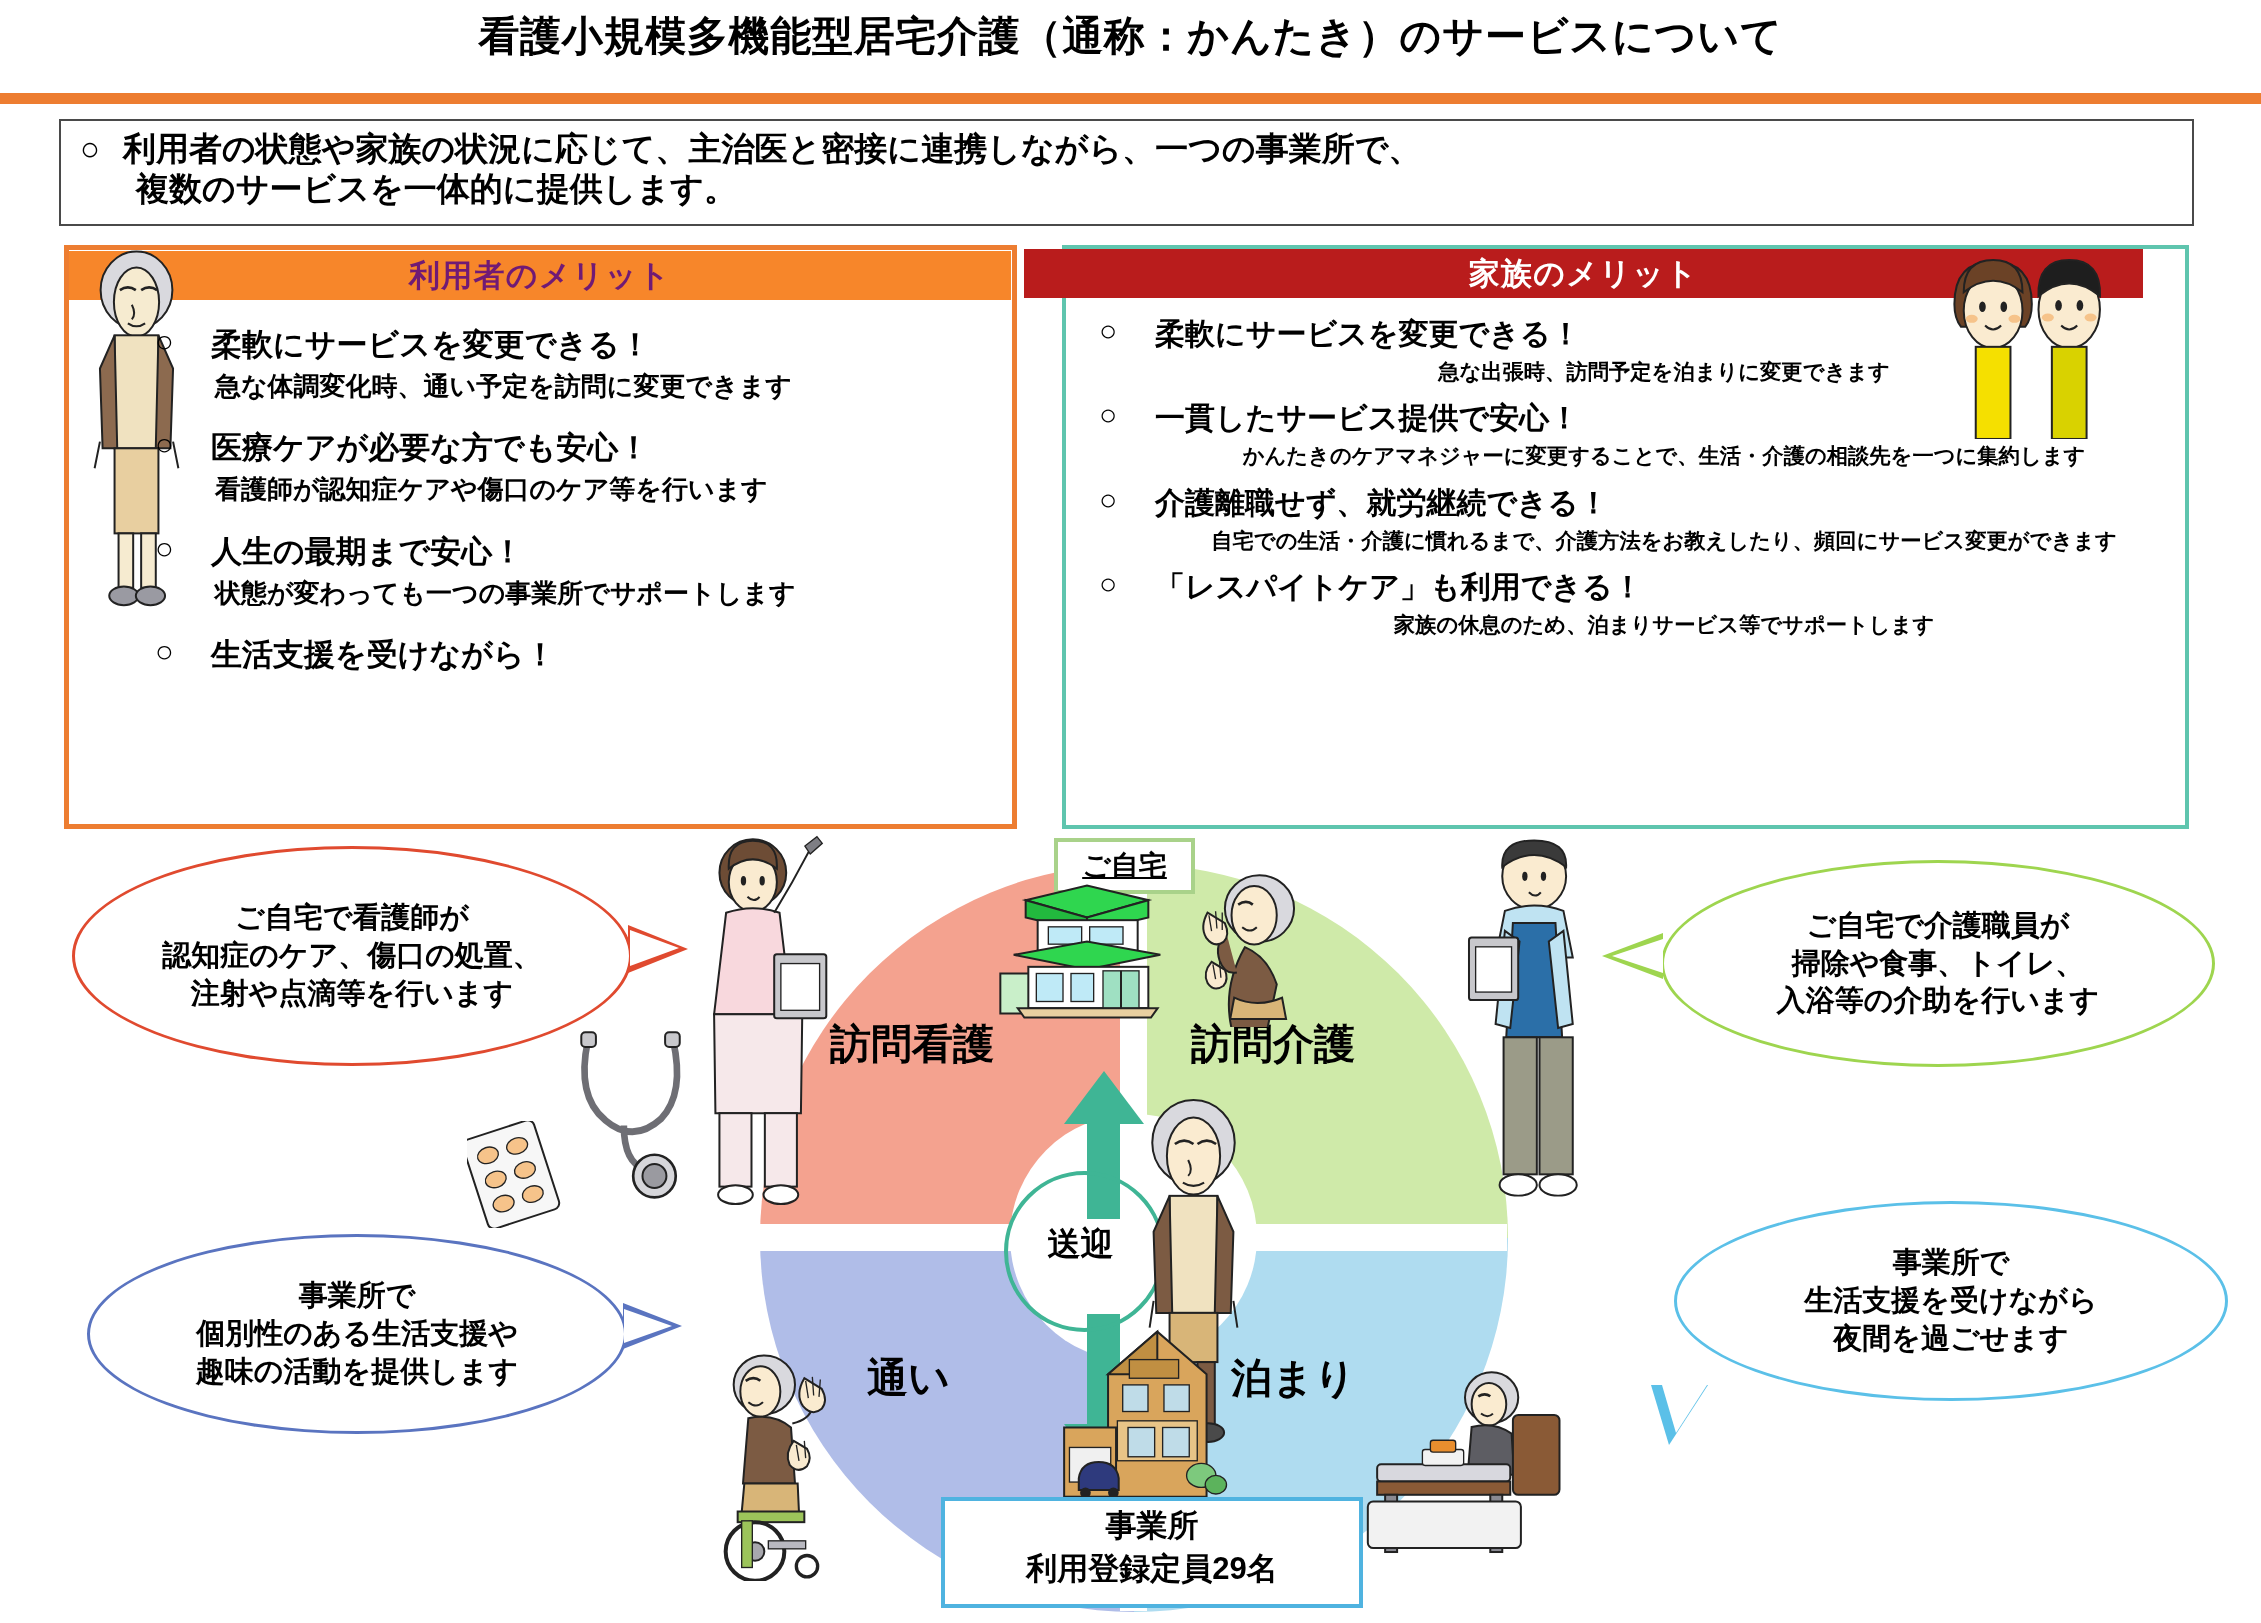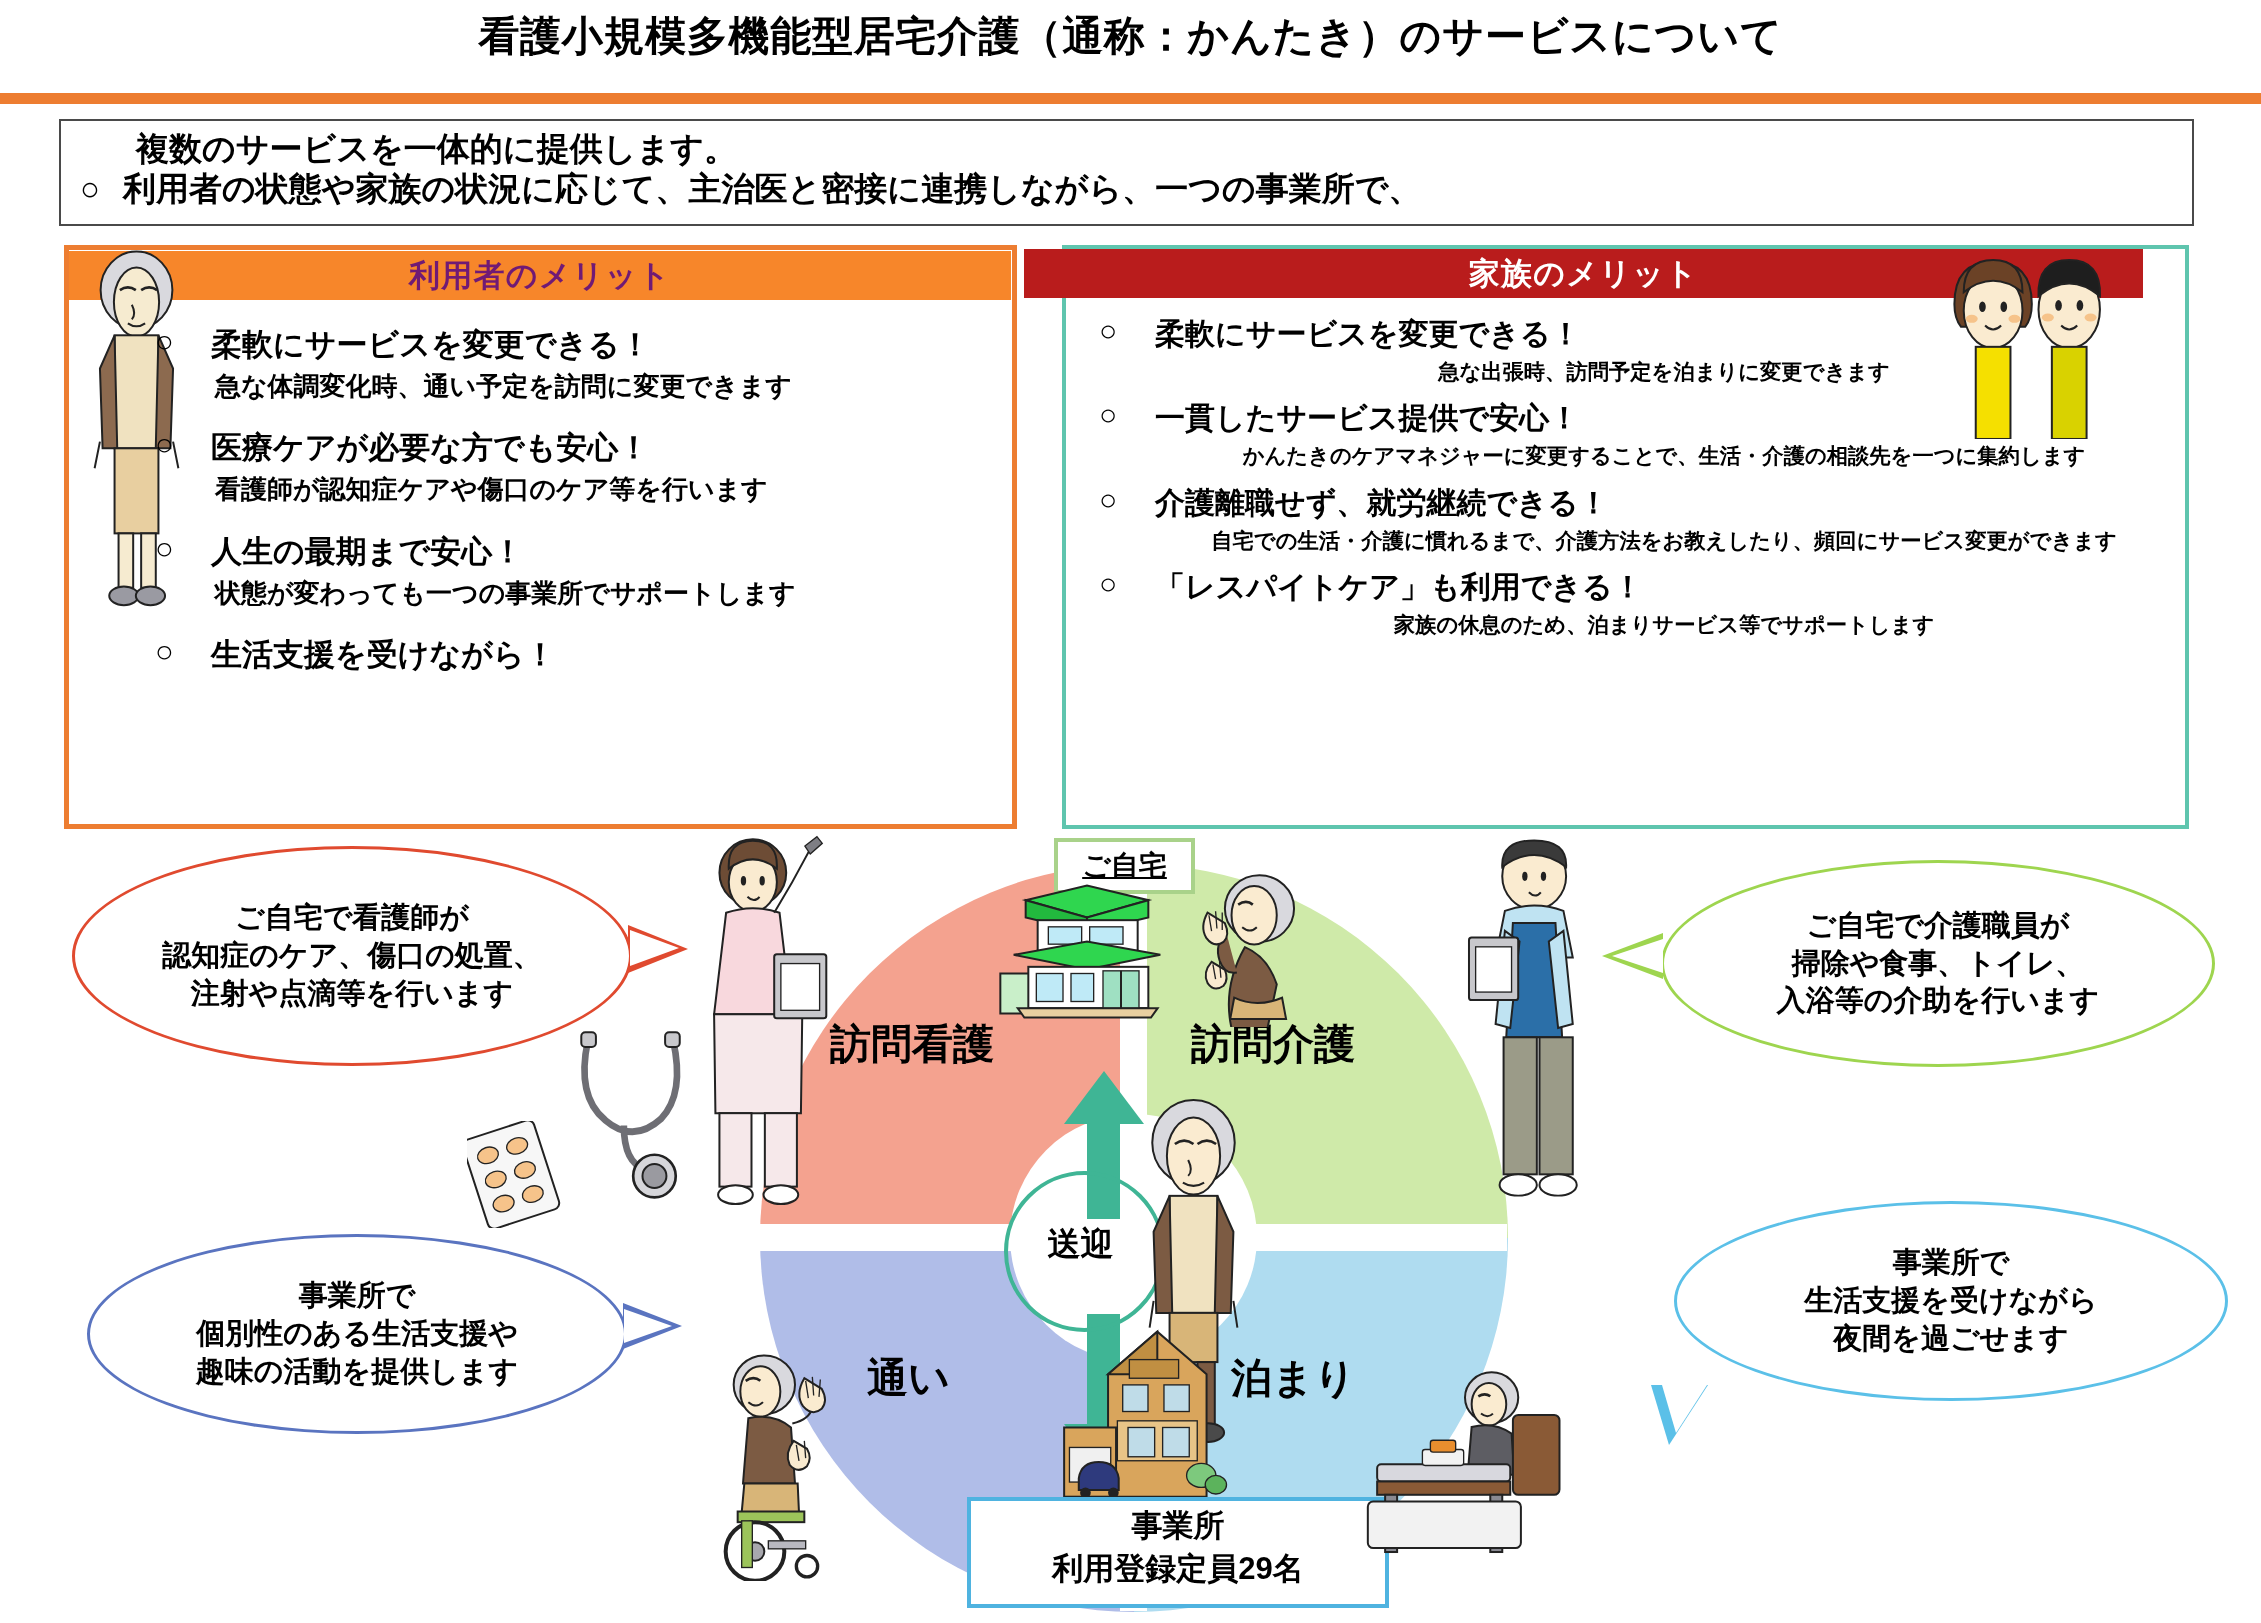--- a/index.html
+++ b/index.html
@@ -147,21 +147,21 @@
     border:4px solid #A9D28A;background:#fff;text-decoration:underline;
   }
   #home-label span{display:block;text-align:center;line-height:48px;font-size:28px;font-weight:bold;}
   #fig-house{left:987px;top:880px;width:200px;height:147px;}
   #fig-elder-wave{left:1181px;top:874px;width:133px;height:153px;}
   #fig-elder-center{left:1127px;top:1094px;width:133px;height:354px;}
 
   
   #fig-office{left:1044px;top:1321px;width:200px;height:193px;}
   #office-box{
-    left:967px;top:1497px;width:414px;height:103px;
+    left:941px;top:1497px;width:414px;height:103px;
     border:4.7px solid #4FB3E0;background:#fff;
   }
   #office-box div{text-align:center;font-size:31px;font-weight:bold;line-height:1.18;padding-top:6.7px;}
 
   #fig-wheelchair{left:707px;top:1354px;width:160px;height:227px;}
   #fig-bed{left:1361px;top:1371px;width:200px;height:193px;}
 
   
   .bubble{position:absolute;}
   .bubble .body{
@@ -227,24 +227,24 @@
   }
 </style>
 </head>
 <body>
 
 <div class="abs" id="title">看護小規模多機能型居宅介護（通称：かんたき）のサービスについて</div>
 <div class="abs" id="title-rule"></div>
 
 <div class="abs" id="statement-box"></div>
 <div class="abs" id="statement-inner">
-  <div id="statement-l2">複数のサービスを一体的に提供します。</div>
   <div>
     <span class="mark">○</span><span>利用者の状態や家族の状況に応じて、主治医と密接に連携しながら、一つの事業所で、</span>
   </div>
+  <div id="statement-l2">複数のサービスを一体的に提供します。</div>
 </div>
 
 <div class="abs panel" id="panel-user"></div>
 <div class="abs" id="panel-user-head">
   <span>利用者のメリット</span>
 </div>
 
 <svg class="fig" id="fig-elder-left" viewBox="0 0 170 560">
   <ellipse cx="85" cy="62" rx="54" ry="58" fill="#D9D9DE" stroke="#222" stroke-width="3"></ellipse>
   <ellipse cx="85" cy="80" rx="34" ry="52" fill="#F6EBD0" stroke="#222" stroke-width="3"></ellipse>

